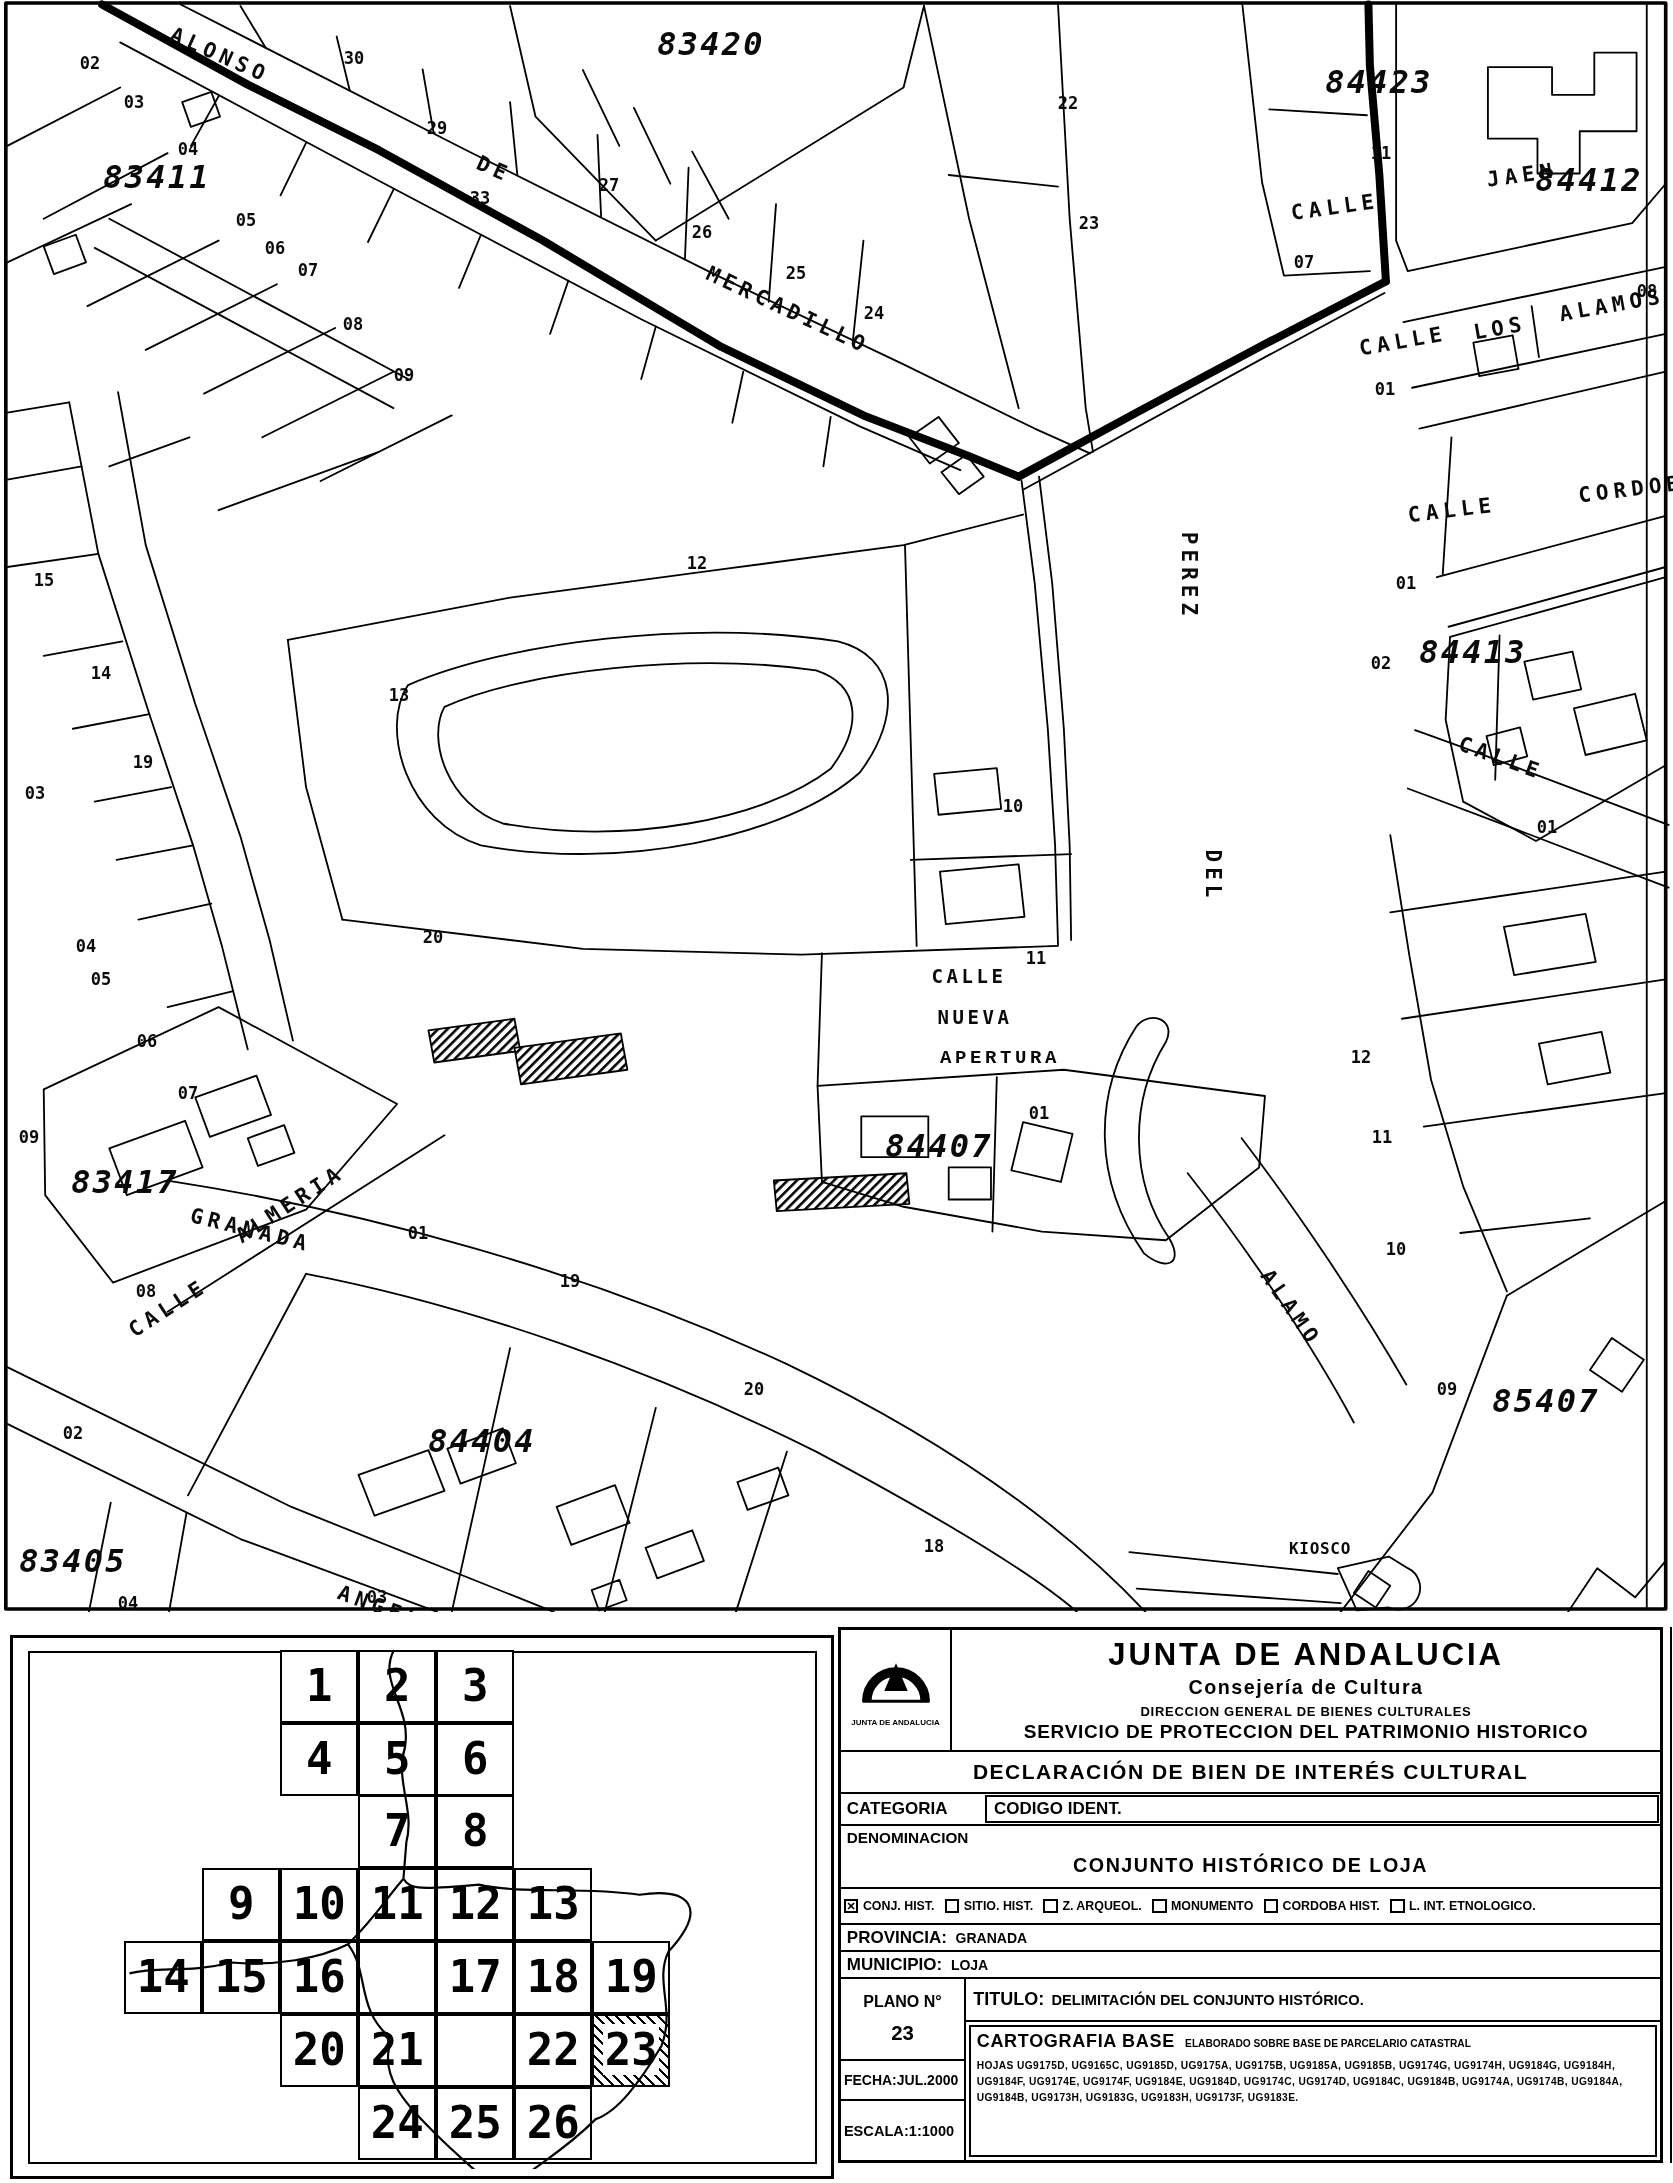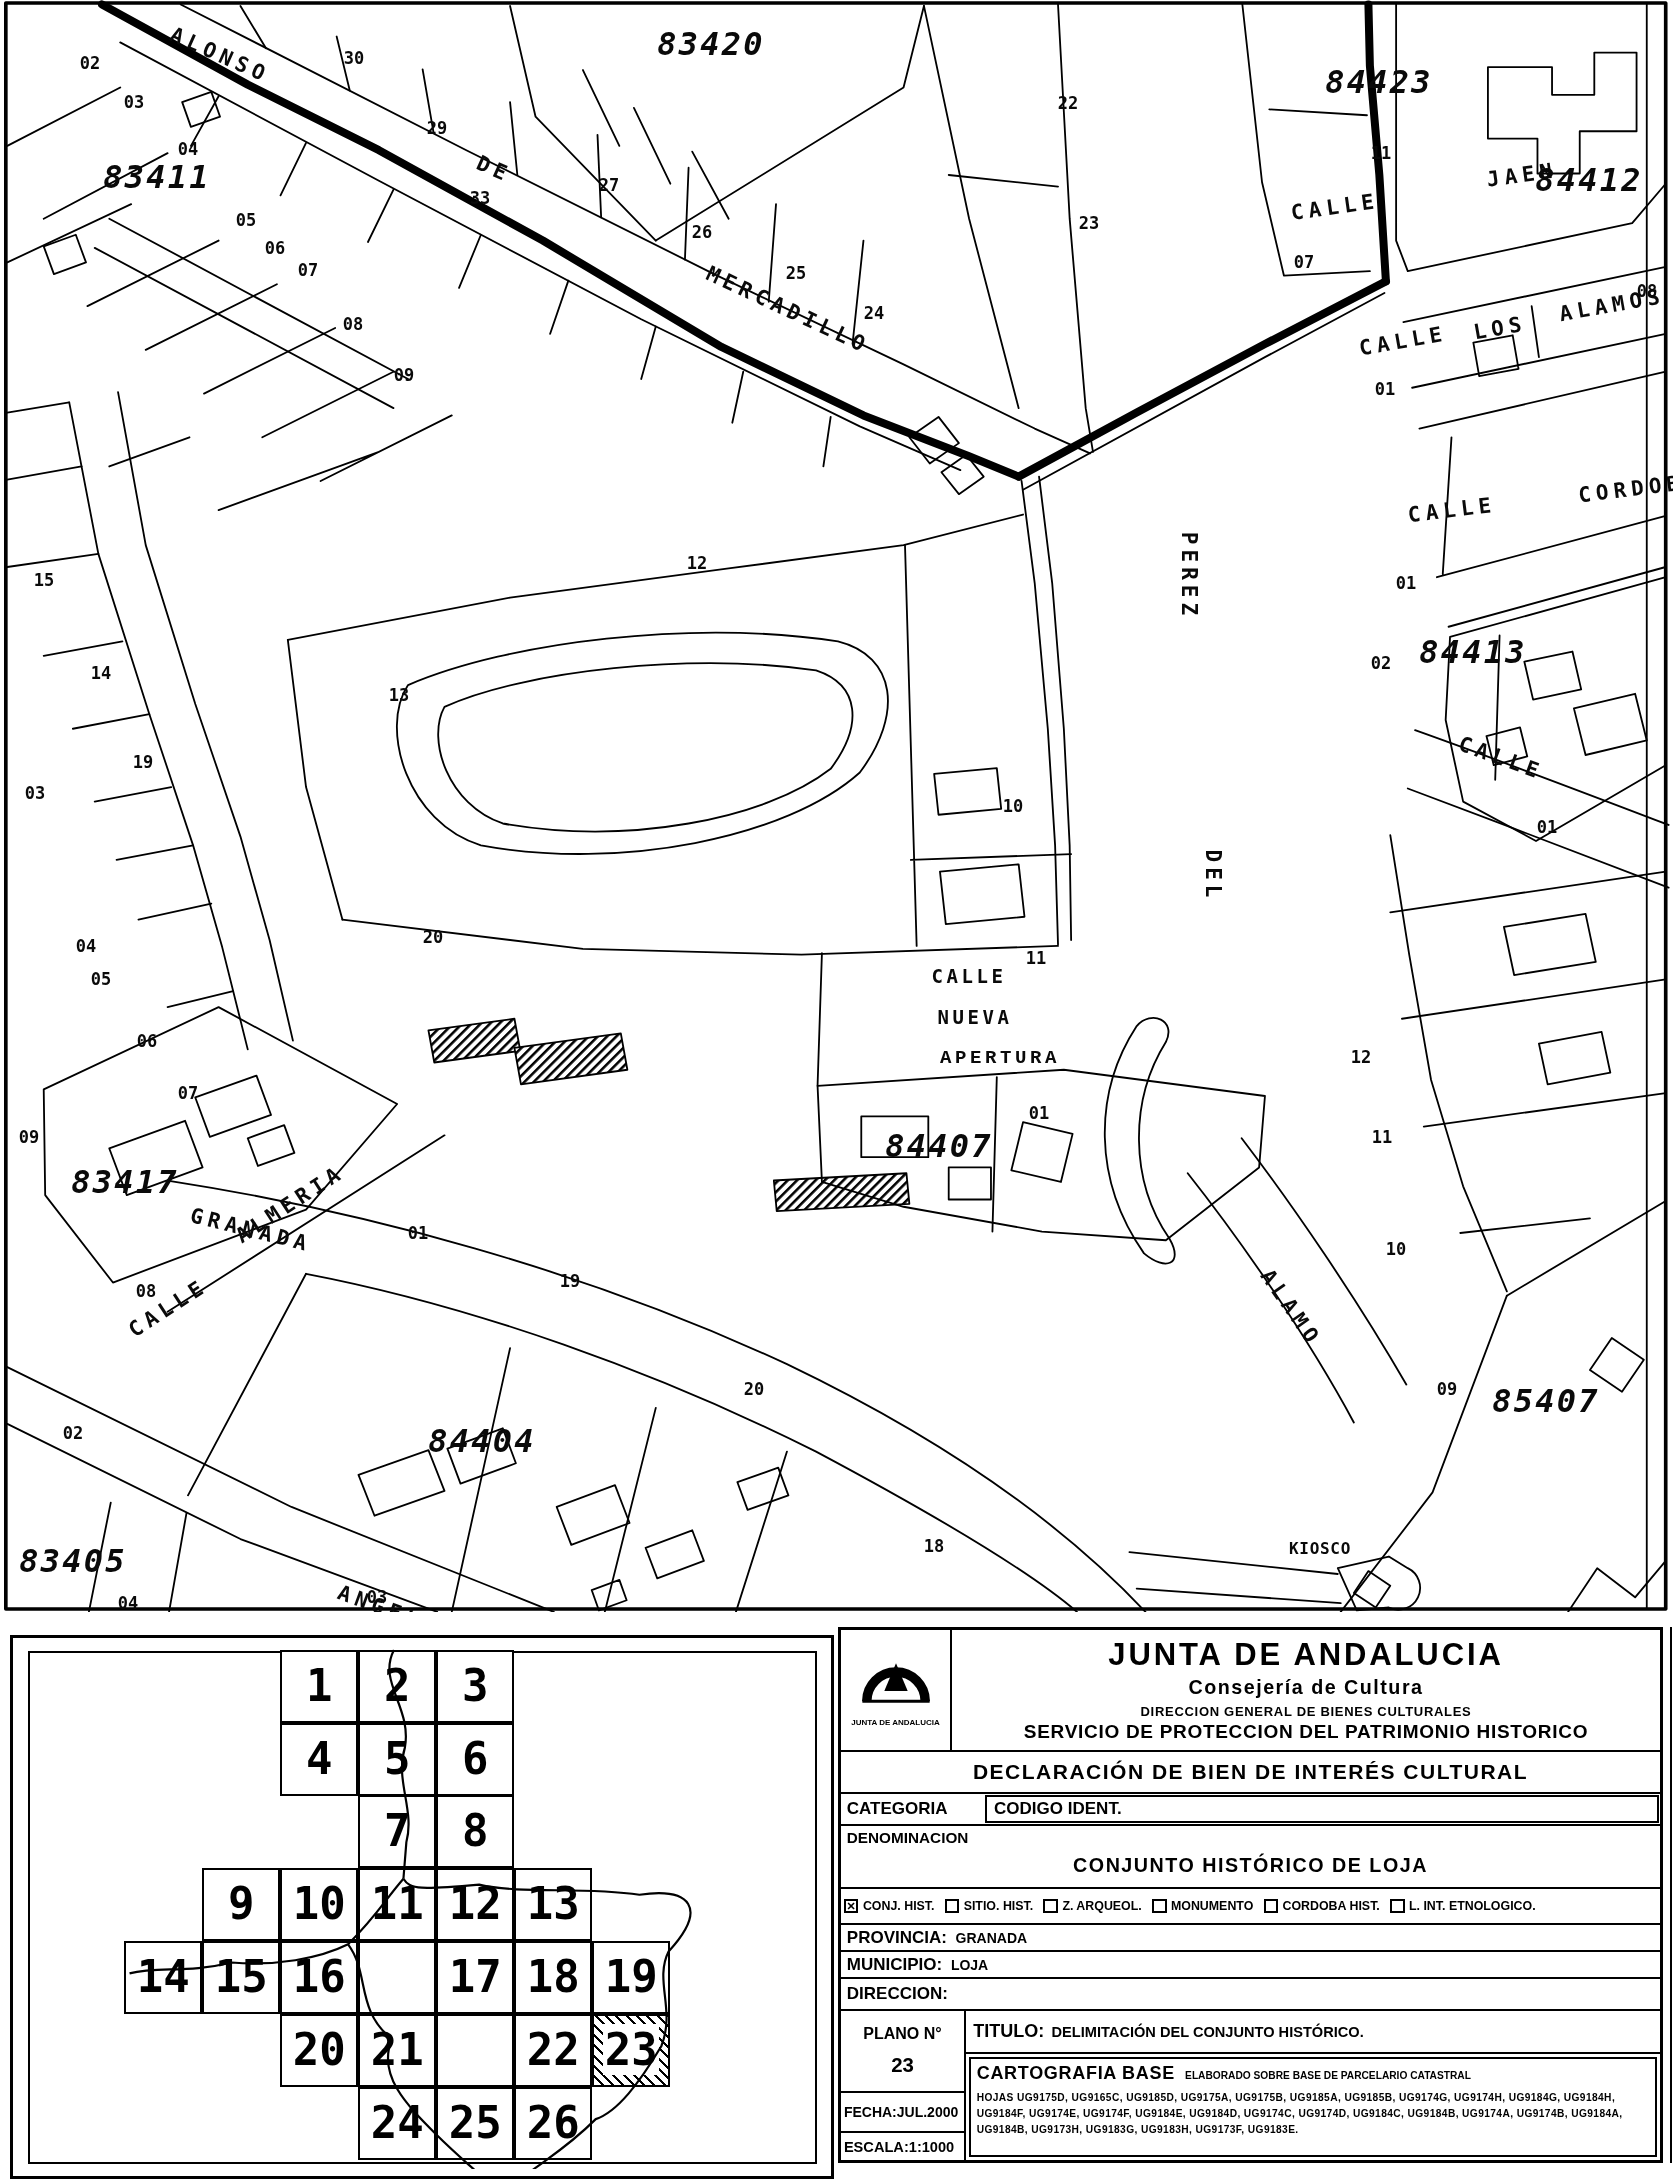--- a/index.html
+++ b/index.html
@@ -376,23 +376,20 @@
       </span>
     </div>
   <div id="tb-provincia" class="tb-row tb-field">
     <span>PROVINCIA:</span>
     <span class="fval">GRANADA</span>
   </div>
   <div id="tb-municipio" class="tb-row tb-field">
     <span>MUNICIPIO:</span>
     <span class="fval">LOJA</span>
   </div>
-  <div id="tb-direccion" class="tb-row tb-field">
-    <span>DIRECCION:</span>
-  </div>
   <div id="tb-bottom" class="tb-row" style="border-bottom:none;">
     <div id="tb-bl">
       <div id="plano-cell">
         <div id="plano-label">PLANO N°</div>
         <div id="plano-value">23</div>
       </div>
       <div id="fecha-cell">
         <span>FECHA:</span>
         <span>JUL.2000</span>
       </div>

